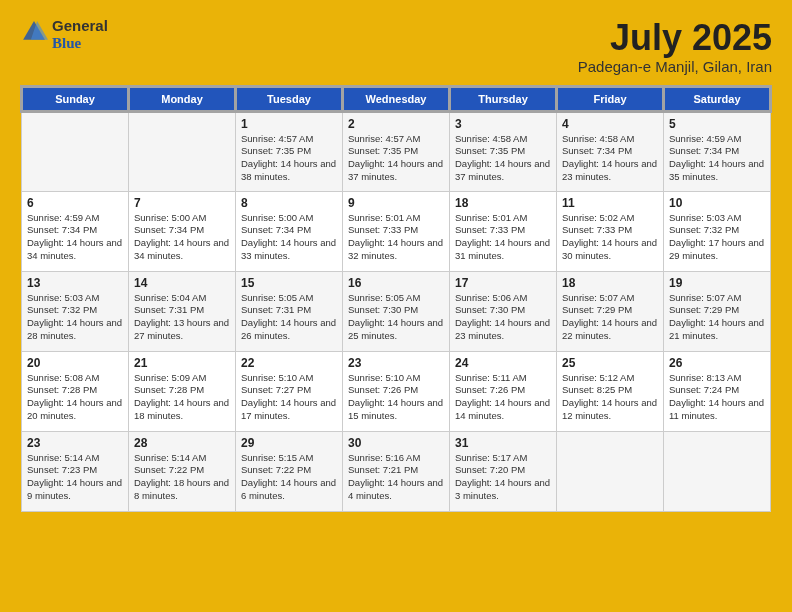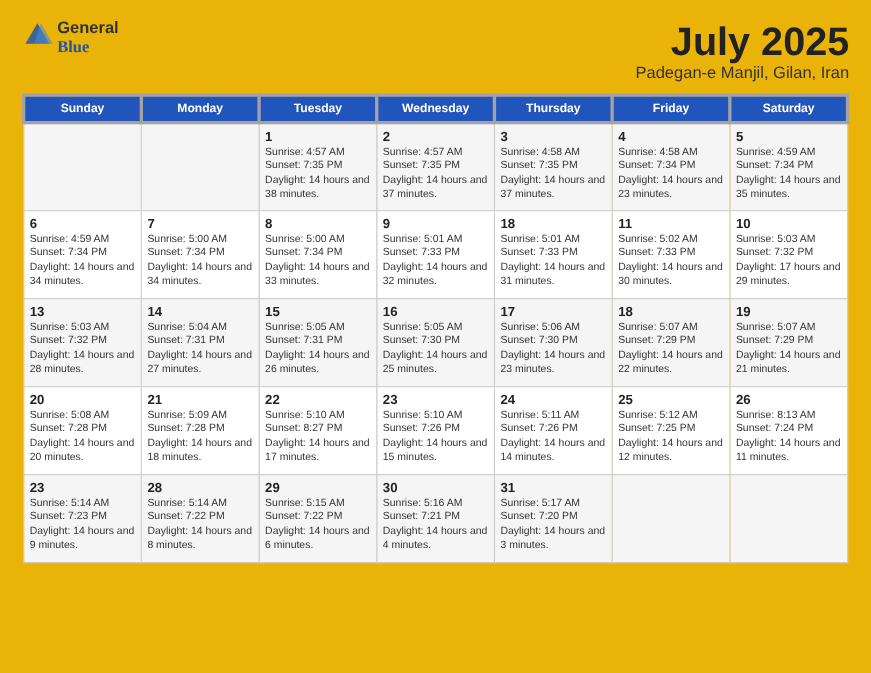--- a/index.html
+++ b/index.html
@@ -242,21 +242,21 @@
           <span>Sunrise: 5:03 AM</span><br>
           <span>Sunset: 7:32 PM</span><br>
           <span>Daylight: 14 hours and 28 minutes.</span>
         </div>
       </td>
           <td>
         <span class="day-number">14</span>
         <div class="day-info">
           <span>Sunrise: 5:04 AM</span><br>
           <span>Sunset: 7:31 PM</span><br>
-          <span>Daylight: 14 hours and 27 minutes.</span>
+          <span>Daylight: 13 hours and 27 minutes.</span>
         </div>
       </td>
           <td>
         <span class="day-number">15</span>
         <div class="day-info">
           <span>Sunrise: 5:05 AM</span><br>
           <span>Sunset: 7:31 PM</span><br>
           <span>Daylight: 14 hours and 26 minutes.</span>
         </div>
       </td>
@@ -307,21 +307,21 @@
         <div class="day-info">
           <span>Sunrise: 5:09 AM</span><br>
           <span>Sunset: 7:28 PM</span><br>
           <span>Daylight: 14 hours and 18 minutes.</span>
         </div>
       </td>
           <td>
         <span class="day-number">22</span>
         <div class="day-info">
           <span>Sunrise: 5:10 AM</span><br>
-          <span>Sunset: 8:27 PM</span><br>
+          <span>Sunset: 7:27 PM</span><br>
           <span>Daylight: 14 hours and 17 minutes.</span>
         </div>
       </td>
           <td>
         <span class="day-number">23</span>
         <div class="day-info">
           <span>Sunrise: 5:10 AM</span><br>
           <span>Sunset: 7:26 PM</span><br>
           <span>Daylight: 14 hours and 15 minutes.</span>
         </div>
@@ -331,21 +331,21 @@
         <div class="day-info">
           <span>Sunrise: 5:11 AM</span><br>
           <span>Sunset: 7:26 PM</span><br>
           <span>Daylight: 14 hours and 14 minutes.</span>
         </div>
       </td>
           <td>
         <span class="day-number">25</span>
         <div class="day-info">
           <span>Sunrise: 5:12 AM</span><br>
-          <span>Sunset: 7:25 PM</span><br>
+          <span>Sunset: 8:25 PM</span><br>
           <span>Daylight: 14 hours and 12 minutes.</span>
         </div>
       </td>
           <td>
         <span class="day-number">26</span>
         <div class="day-info">
           <span>Sunrise: 8:13 AM</span><br>
           <span>Sunset: 7:24 PM</span><br>
           <span>Daylight: 14 hours and 11 minutes.</span>
         </div>
@@ -358,21 +358,21 @@
           <span>Sunrise: 5:14 AM</span><br>
           <span>Sunset: 7:23 PM</span><br>
           <span>Daylight: 14 hours and 9 minutes.</span>
         </div>
       </td>
           <td>
         <span class="day-number">28</span>
         <div class="day-info">
           <span>Sunrise: 5:14 AM</span><br>
           <span>Sunset: 7:22 PM</span><br>
-          <span>Daylight: 14 hours and 8 minutes.</span>
+          <span>Daylight: 18 hours and 8 minutes.</span>
         </div>
       </td>
           <td>
         <span class="day-number">29</span>
         <div class="day-info">
           <span>Sunrise: 5:15 AM</span><br>
           <span>Sunset: 7:22 PM</span><br>
           <span>Daylight: 14 hours and 6 minutes.</span>
         </div>
       </td>

